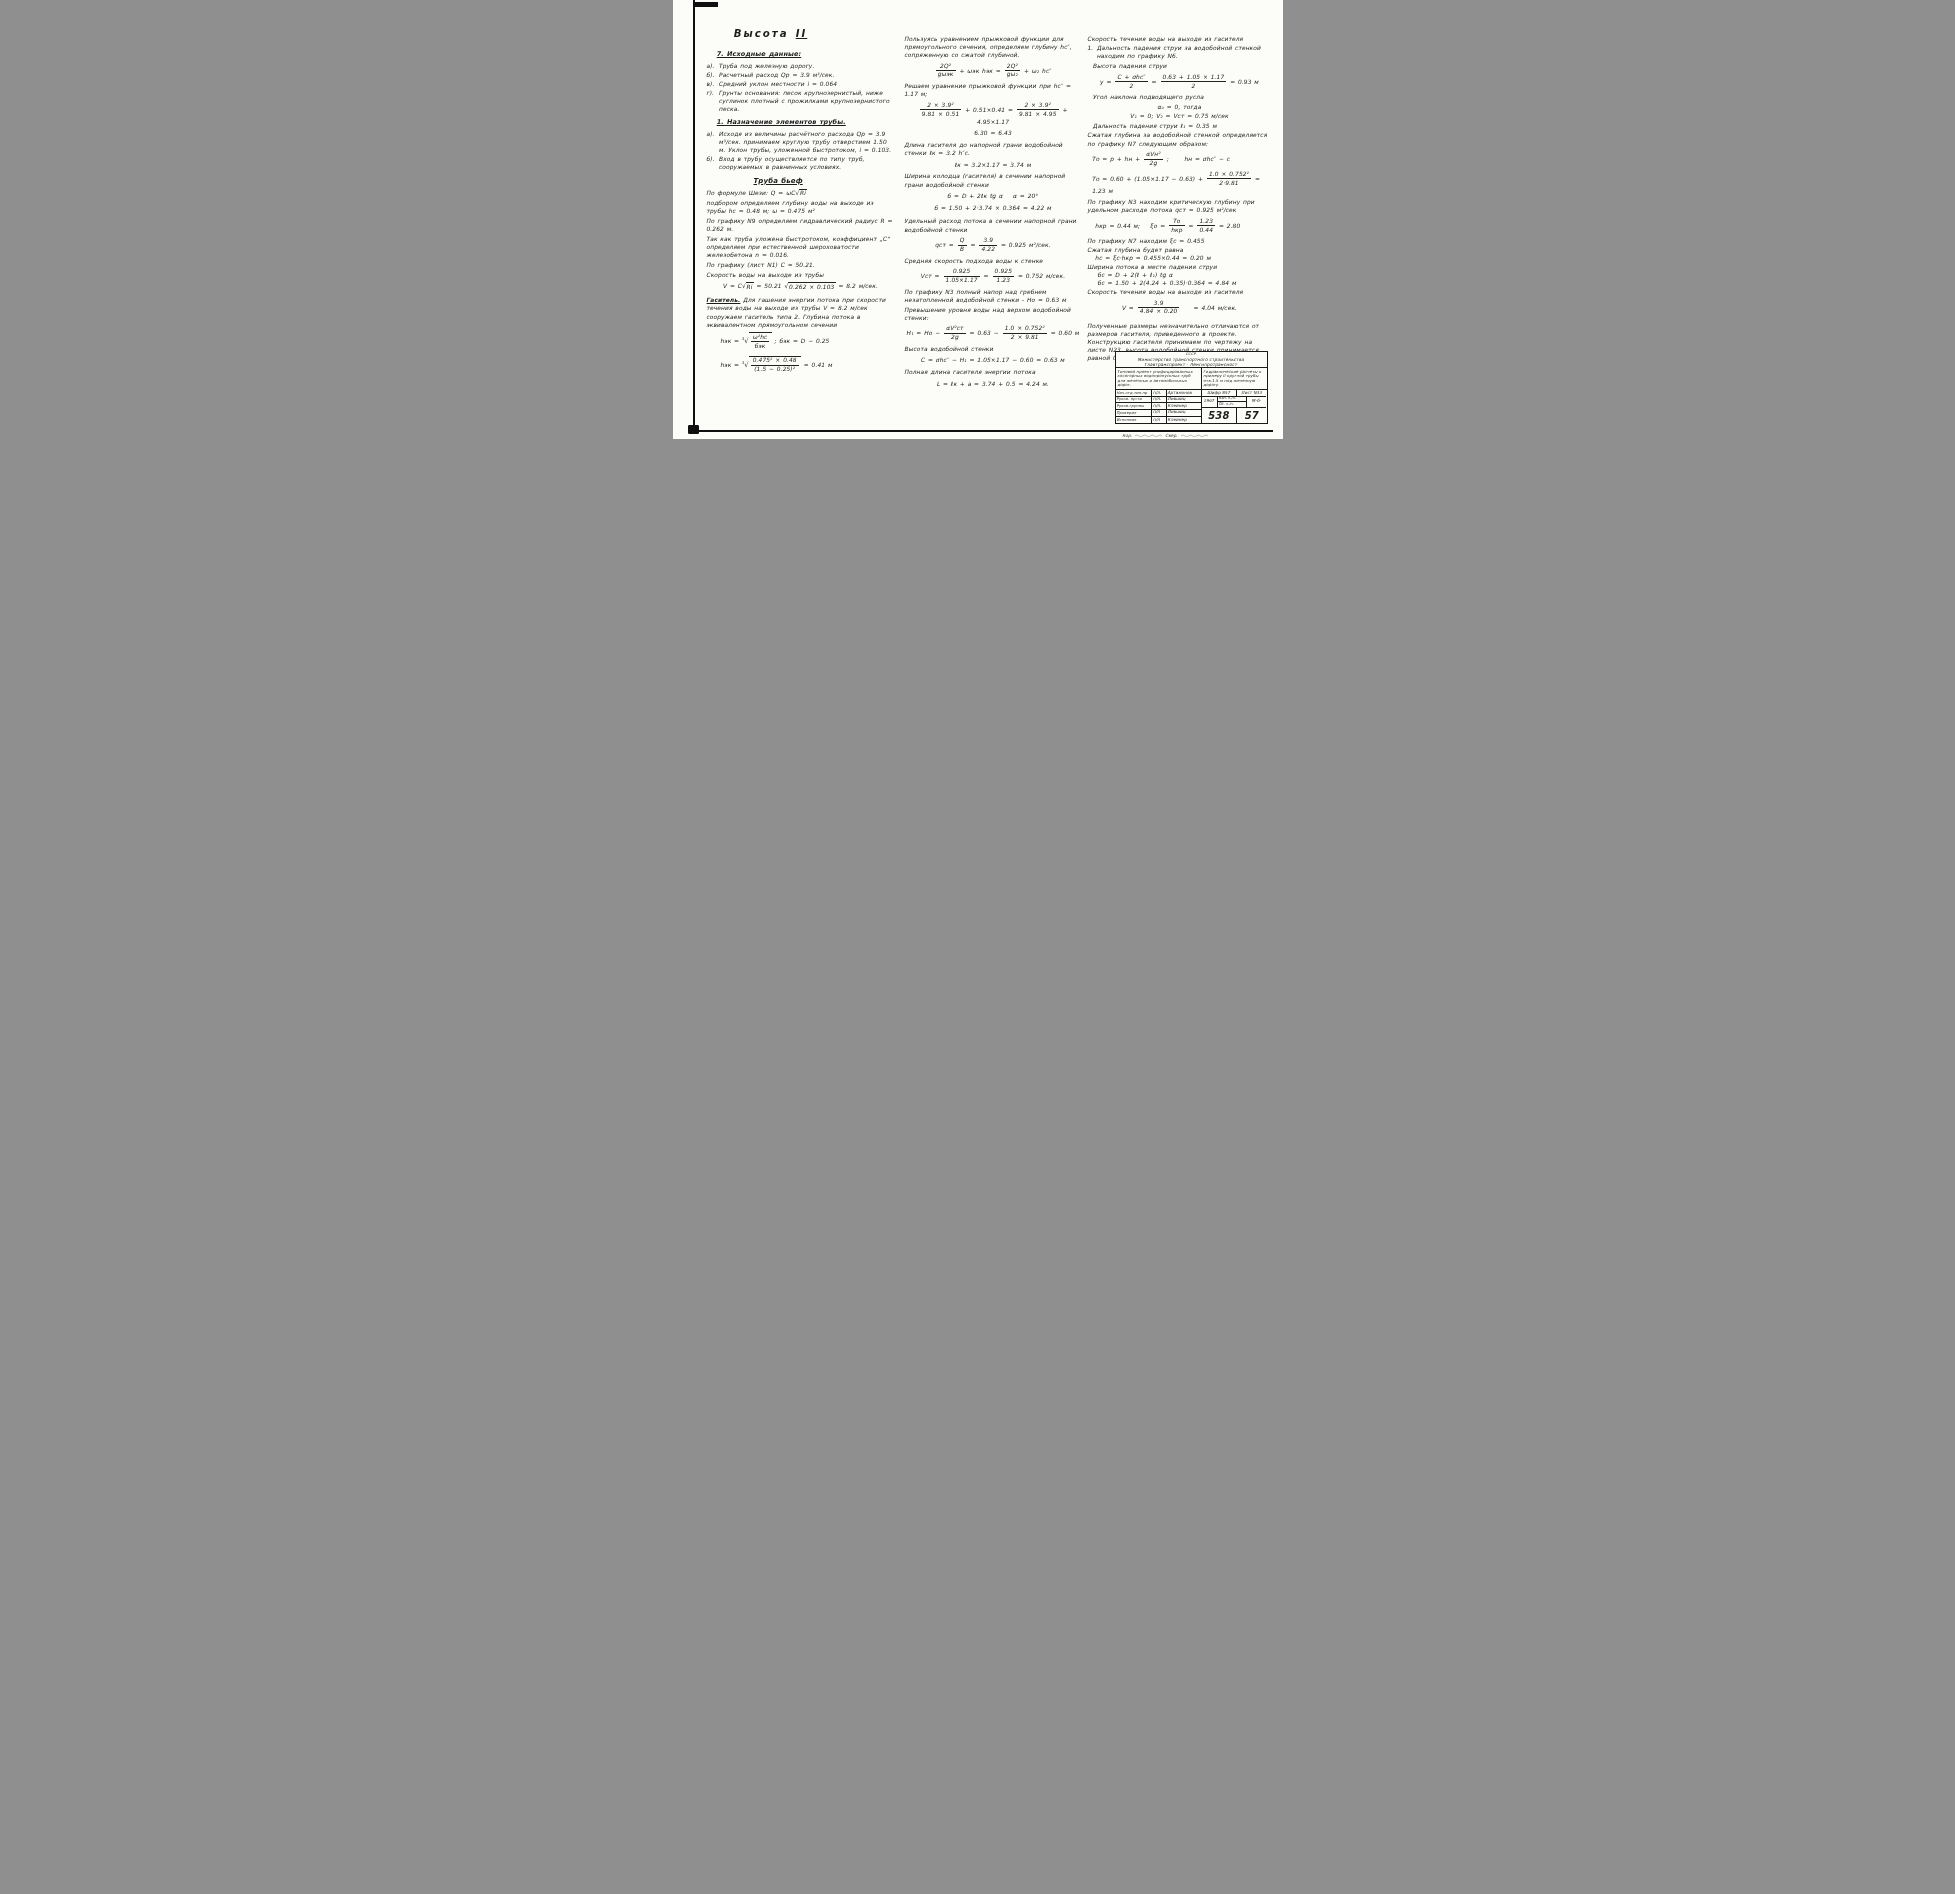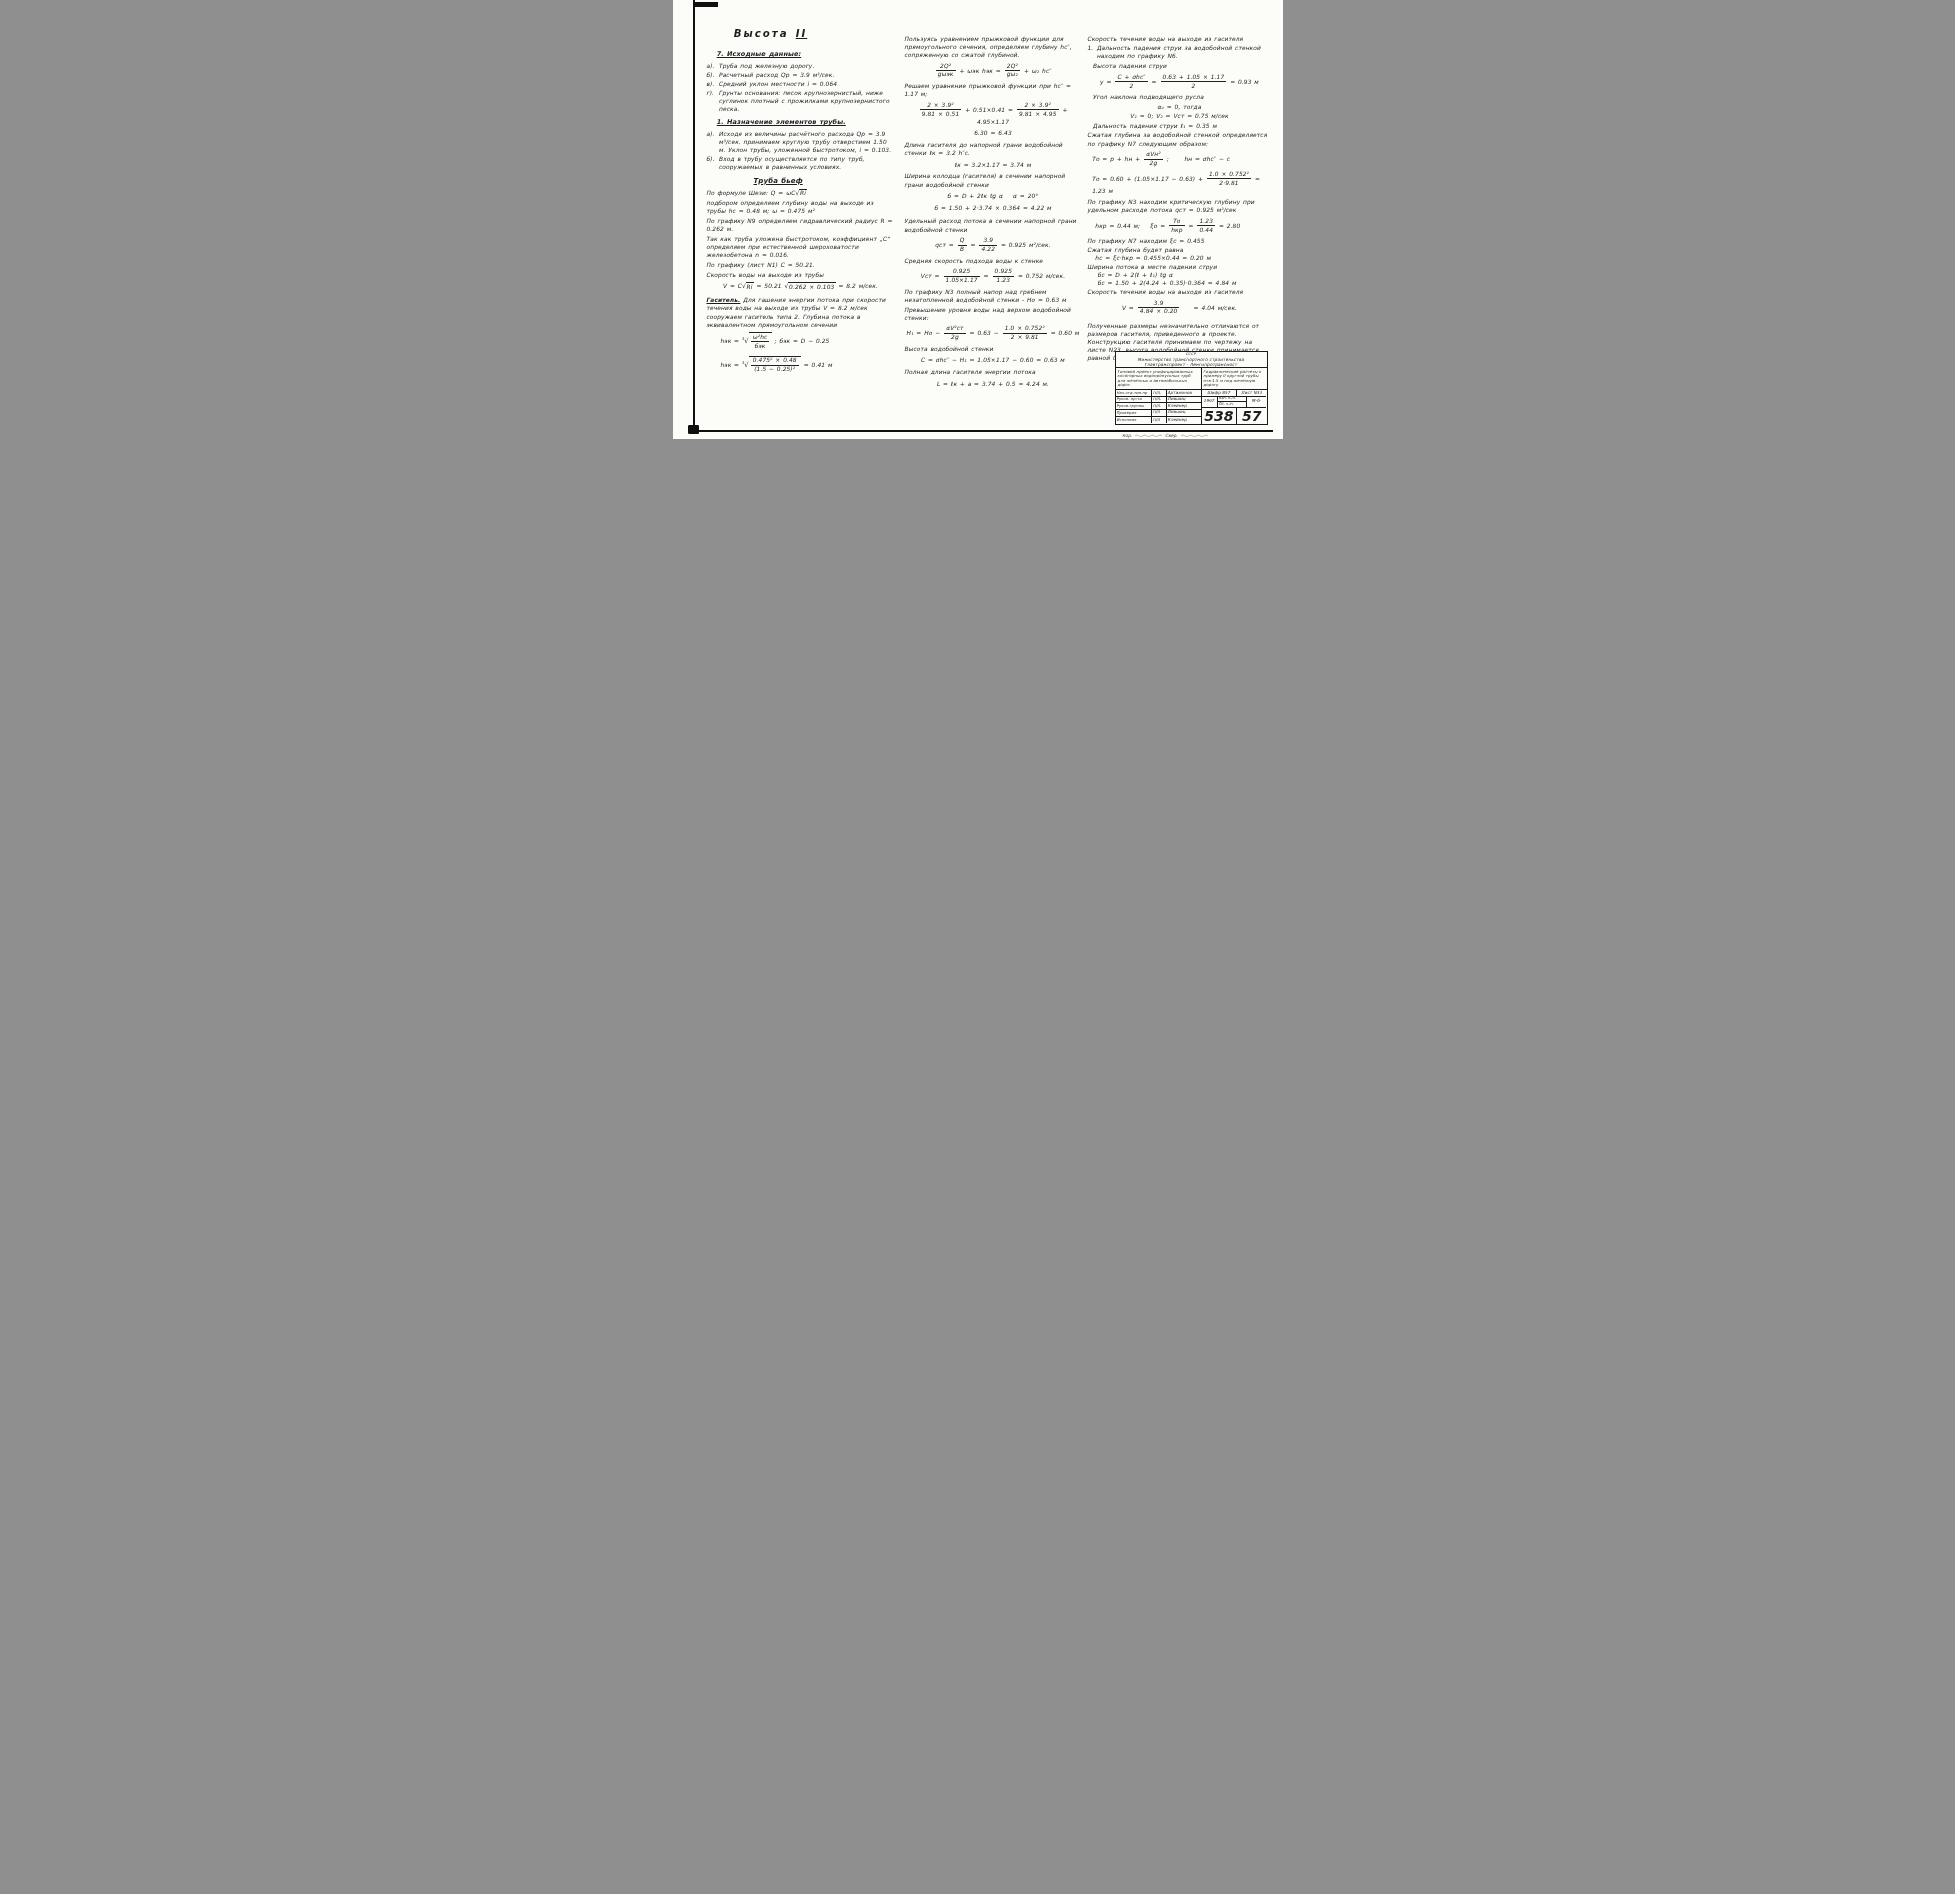--- a/index.html
+++ b/index.html
@@ -67,21 +67,21 @@
   .s-r1 .hb { width: 45%; display: flex; align-items: center; justify-content: center; }
   .s-r2 { display: flex; border-bottom: 0.5px solid #1a1a1a; height: 11px; }
   .s-r2 .y  { width: 25%; border-right: 0.5px solid #1a1a1a; display: flex; align-items: center; justify-content: center; }
   .s-r2 .kp { width: 45%; border-right: 0.5px solid #1a1a1a; display: flex; flex-direction: column; font-size: 3.3px; }
   .s-r2 .kp div { flex: 1; display: flex; align-items: center; padding: 0 1.2px; }
   .s-r2 .kp div:first-child { border-bottom: 0.4px solid #1a1a1a; }
   .s-r2 .sc { width: 30%; display: flex; align-items: center; justify-content: center; }
   .s-r3 { display: flex; flex: 1; }
   .s-r3 .ba { width: 55%; border-right: 0.5px solid #1a1a1a; }
   .s-r3 .bb { width: 45%; }
-  .s-r3 .big { display: flex; align-items: center; justify-content: center; font-size: 14px; font-weight: bold; }
+  .s-r3 .big { display: flex; align-items: center; justify-content: center; font-size: 10px; font-weight: bold; }
 
   .footer-note { position: absolute; left: 450px; top: 433px; font-size: 4.3px; font-style: italic; color: #3a3a3a; display: flex; align-items: center; gap: 3.1px; }
   .squig { display: inline-block; }
 </style>
 </head>
 <body>
 
 <div class="sheet">
 
   <div class="frame-left"></div>

